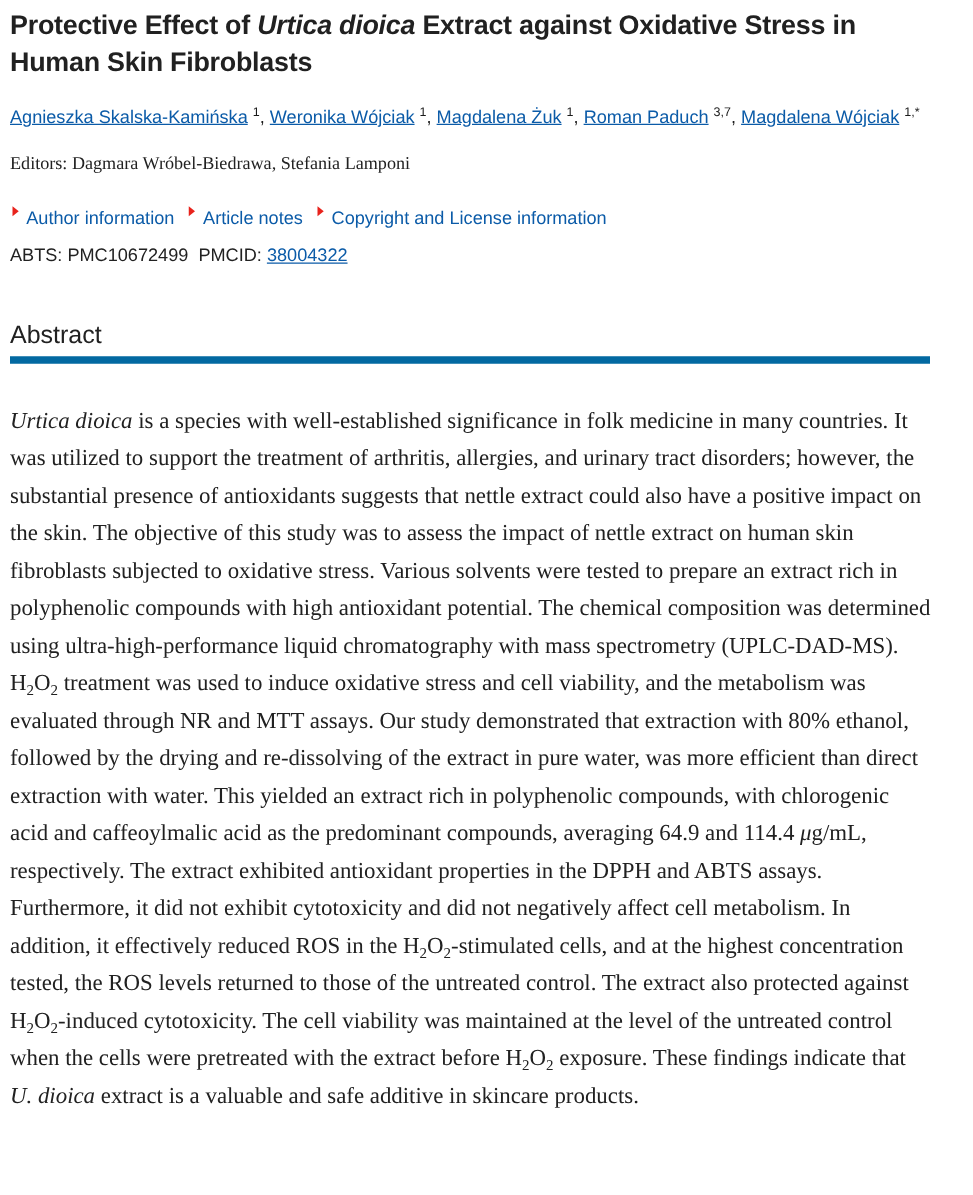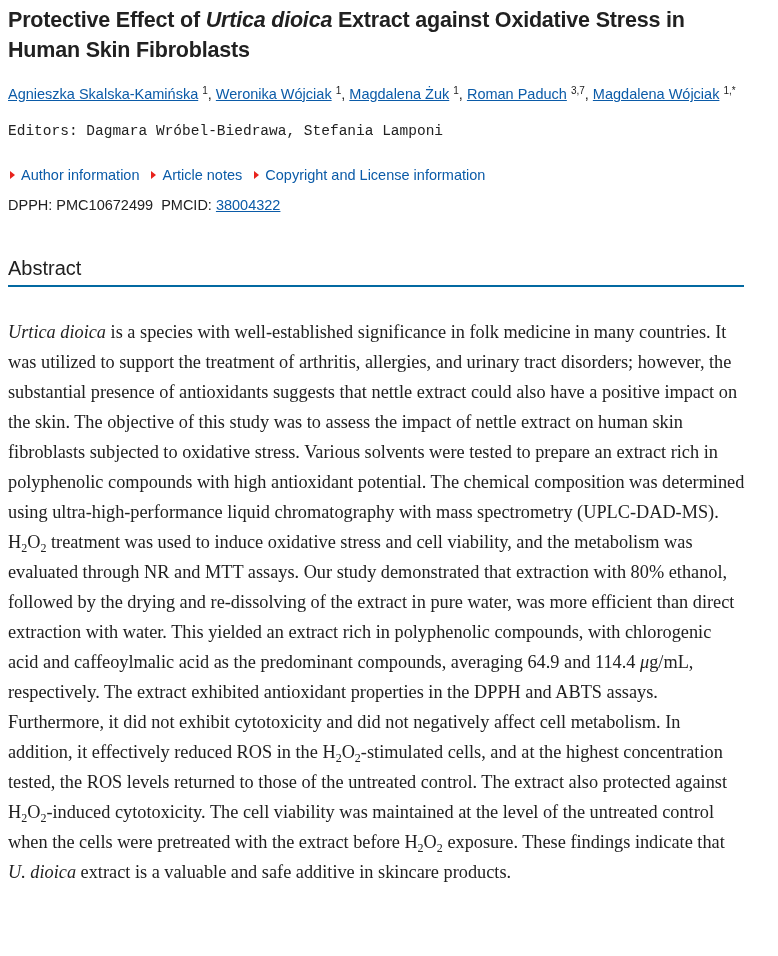--- a/index.html
+++ b/index.html
@@ -11,41 +11,41 @@
       margin: 0; padding-top: 5px; letter-spacing: -0.2px;
     }
     .title i { font-style: italic; }
     .authors {
       font-family: "Liberation Sans", "DejaVu Sans", sans-serif;
       font-size: 14.5px; margin-top: 18px; line-height: 22px; color: #1b1b1b;
     }
     .authors a { color: #0b5ba8; text-decoration: underline; }
     .authors sup { font-size: 10px; vertical-align: 5px; line-height: 0; }
     .editors {
-      font-family: Liberation Mono, monospace;
+      font-family: Liberation Serif, serif;
       font-size: 14.5px; margin-top: 16px; color: #212121; line-height: 20px;
     }
     .toggles {
       font-family: "Liberation Sans", "DejaVu Sans", sans-serif;
       font-size: 14.5px; margin-top: 24px; line-height: 20px; display: flex; gap: 10px;
     }
-    .toggle { color: #0b5ba8; cursor: pointer; display: inline-flex; align-items: center; }
+    .toggle { color: #0b5ba8; cursor: pointer; display: inline-flex; align-items: flex-start; }
     .toggle .tri {
       width: 0; height: 0; border-top: 4.5px solid transparent; border-bottom: 4.5px solid transparent;
       border-left: 5px solid #e8231c; margin-right: 6px; margin-left: 2px;
     }
     .ids {
       font-family: "Liberation Sans", "DejaVu Sans", sans-serif;
       font-size: 14.5px; margin-top: 10px; line-height: 20px; color: #212121;
     }
     .ids a { color: #0b5ba8; text-decoration: underline; }
     .abstract-head {
       font-family: "Liberation Sans", "DejaVu Sans", sans-serif;
       font-size: 20px; font-weight: normal; color: #212121; margin: 0;
-      margin-top: 40px; padding-bottom: 4px; border-bottom: 2px solid #0369a1; line-height: 26px;
+      margin-top: 40px; padding-bottom: 4px; border-bottom: 6px solid #0369a1; line-height: 26px;
     }
     .abstract-body {
       font-family: "Liberation Serif", "DejaVu Serif", serif;
       font-size: 18.3px; line-height: 30px; color: #212121;
       margin: 0; margin-top: 30px; width: 738px;
     }
     .abstract-body i { font-style: italic; }
     .abstract-body sub { font-size: 12px; vertical-align: -4px; line-height: 0; }
   </style>
 </head>
@@ -68,18 +68,18 @@
     <span class="toggle">
         <span class="tri"></span>
         <span>Article notes</span>
       </span>
     <span class="toggle">
         <span class="tri"></span>
         <span>Copyright and License information</span>
       </span>
   </div>
 
-  <div class="ids"><span>DPPH: PMC10672499</span>&nbsp;&nbsp;<span>PMCID: </span><a href="#">38004322</a></div>
+  <div class="ids"><span>ABTS: PMC10672499</span>&nbsp;&nbsp;<span>PMCID: </span><a href="#">38004322</a></div>
 
   <h2 class="abstract-head">Abstract</h2>
 
   <p class="abstract-body"><i>Urtica dioica</i><span> is a species with well-established significance in folk medicine in many countries. It was utilized to support the treatment of arthritis, allergies, and urinary tract disorders; however, the substantial presence of antioxidants suggests that nettle extract could also have a positive impact on the skin. The objective of this study was to assess the impact of nettle extract on human skin fibroblasts subjected to oxidative stress. Various solvents were tested to prepare an extract rich in polyphenolic compounds with high antioxidant potential. The chemical composition was determined using ultra-high-performance liquid chromatography with mass spectrometry (UPLC-DAD-MS). </span><span><span>H</span><sub>2</sub><span>O</span><sub>2</sub></span><span> treatment was used to induce oxidative stress and cell viability, and the metabolism was evaluated through NR and MTT assays. Our study demonstrated that extraction with 80% ethanol, followed by the drying and re-dissolving of the extract in pure water, was more efficient than direct extraction with water. This yielded an extract rich in polyphenolic compounds, with chlorogenic acid and caffeoylmalic acid as the predominant compounds, averaging 64.9 and 114.4 </span><i>μ</i><span>g/mL, respectively. The extract exhibited antioxidant properties in the DPPH and ABTS assays. Furthermore, it did not exhibit cytotoxicity and did not negatively affect cell metabolism. In addition, it effectively reduced ROS in the </span><span><span>H</span><sub>2</sub><span>O</span><sub>2</sub></span><span>-stimulated cells, and at the highest concentration tested, the ROS levels returned to those of the untreated control. The extract also protected against </span><span><span>H</span><sub>2</sub><span>O</span><sub>2</sub></span><span>-induced cytotoxicity. The cell viability was maintained at the level of the untreated control when the cells were pretreated with the extract before </span><span><span>H</span><sub>2</sub><span>O</span><sub>2</sub></span><span> exposure. These findings indicate that </span><i>U. dioica</i><span> extract is a valuable and safe additive in skincare products.</span></p>
 </div>
 
 </body></html>

